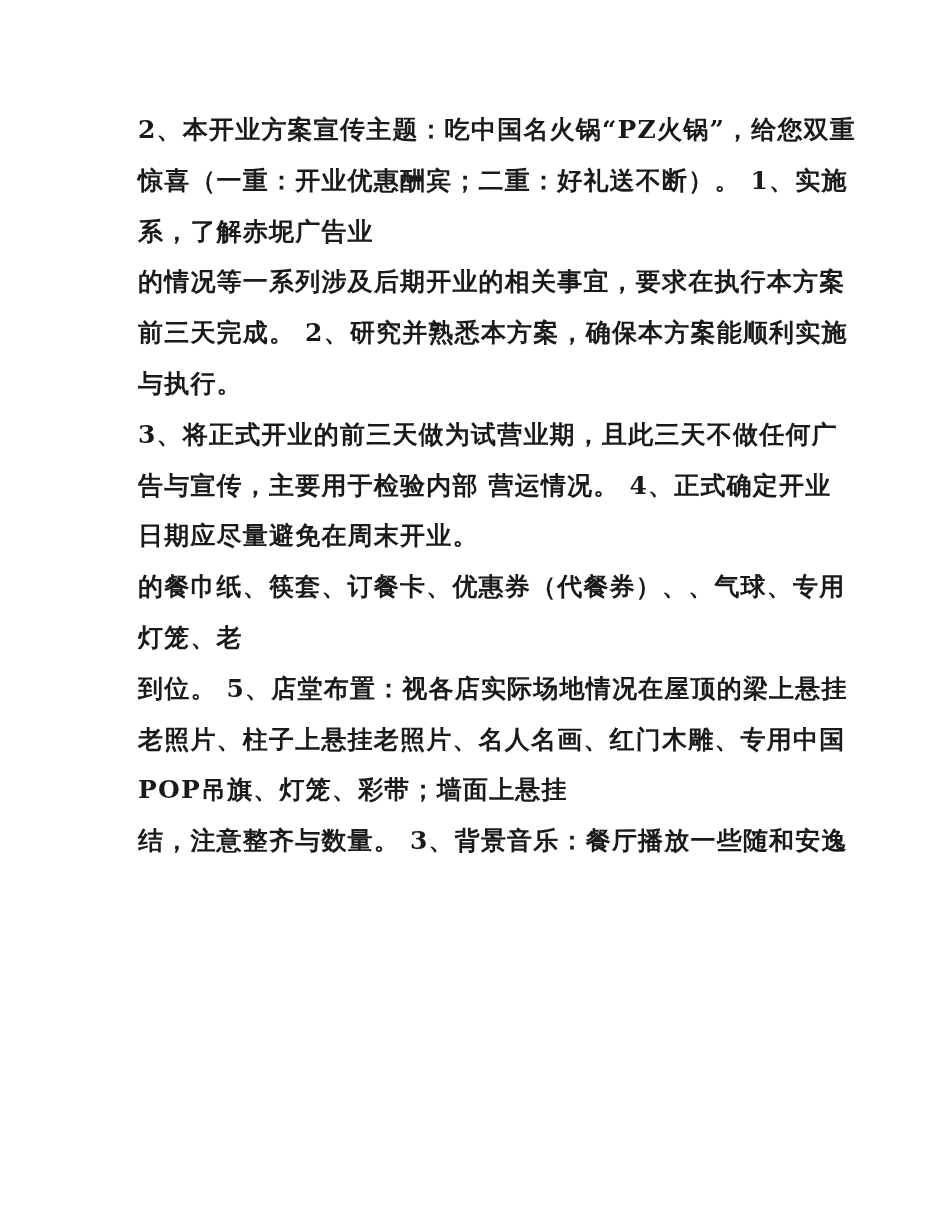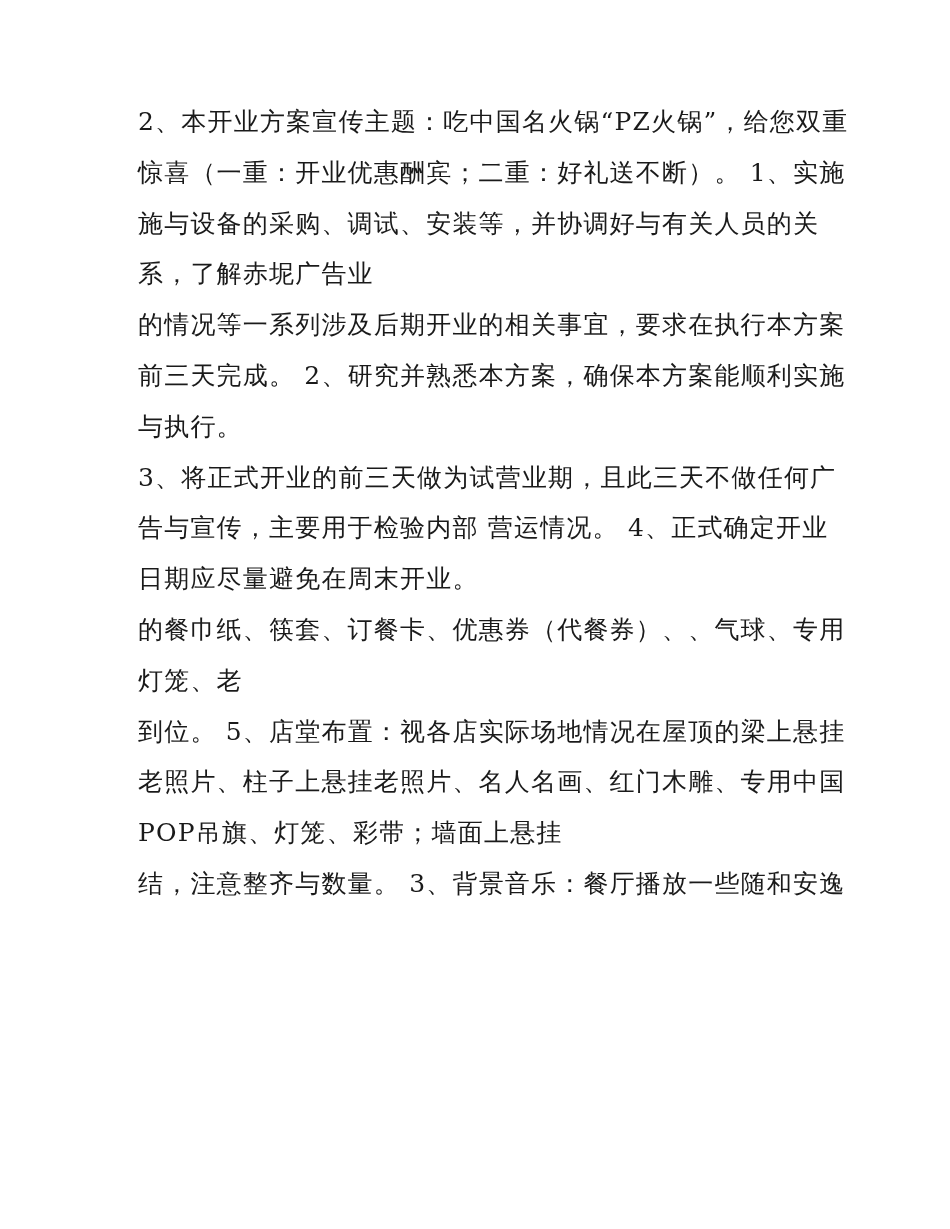--- a/index.html
+++ b/index.html
@@ -19,39 +19,39 @@
       position: absolute;
       left: 0;
       top: 0;
       width: 950px;
       height: 1229px;
       background: #ffffff;
     }
     .text-block {
       position: absolute;
       left: 138px;
-      top: 102px;
+      top: 110px;
       width: 680px;
+      font-weight: bold;
     }
     .line {
       height: 50.8px;
       line-height: 40px;
       font-size: 25px;
       letter-spacing: 1.2px;
       white-space: nowrap;
     }
   </style>
 </head>
 <body>
 
 <div class="page">
   <div class="text-block">
     <div class="line">2、本开业方案宣传主题：吃中国名火锅“PZ火锅”，给您双重</div>
     <div class="line">惊喜（一重：开业优惠酬宾；二重：好礼送不断）。 1、实施</div>
-    <div class="line">施与设备的采购、调试、安装等，并协调好与有关人员的关</div>
     <div class="line">系，了解赤坭广告业</div>
     <div class="line">的情况等一系列涉及后期开业的相关事宜，要求在执行本方案</div>
     <div class="line">前三天完成。 2、研究并熟悉本方案，确保本方案能顺利实施</div>
     <div class="line">与执行。</div>
     <div class="line">3、将正式开业的前三天做为试营业期，且此三天不做任何广</div>
     <div class="line">告与宣传，主要用于检验内部 营运情况。 4、正式确定开业</div>
     <div class="line">日期应尽量避免在周末开业。</div>
     <div class="line">的餐巾纸、筷套、订餐卡、优惠券（代餐券）、、气球、专用</div>
     <div class="line">灯笼、老</div>
     <div class="line">到位。 5、店堂布置：视各店实际场地情况在屋顶的梁上悬挂</div>

